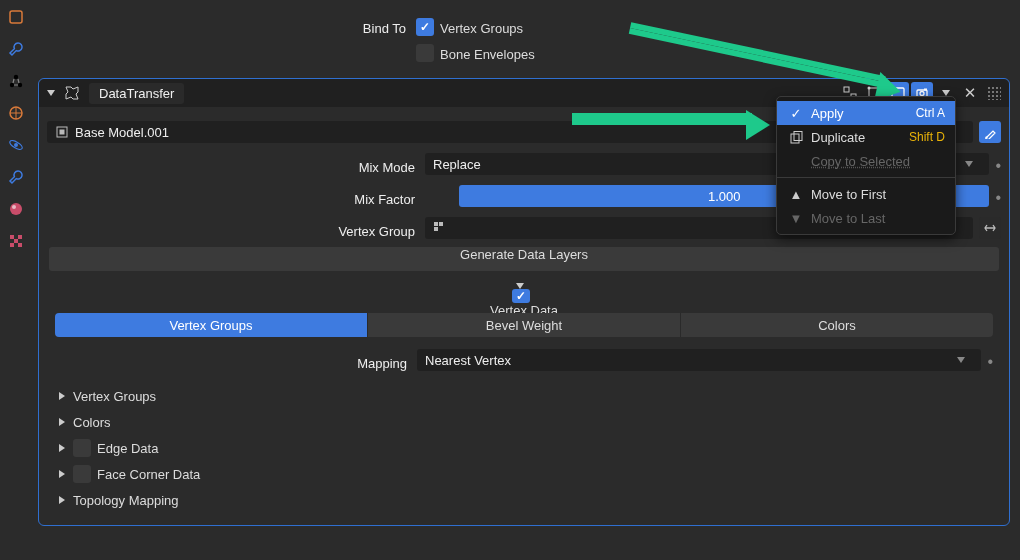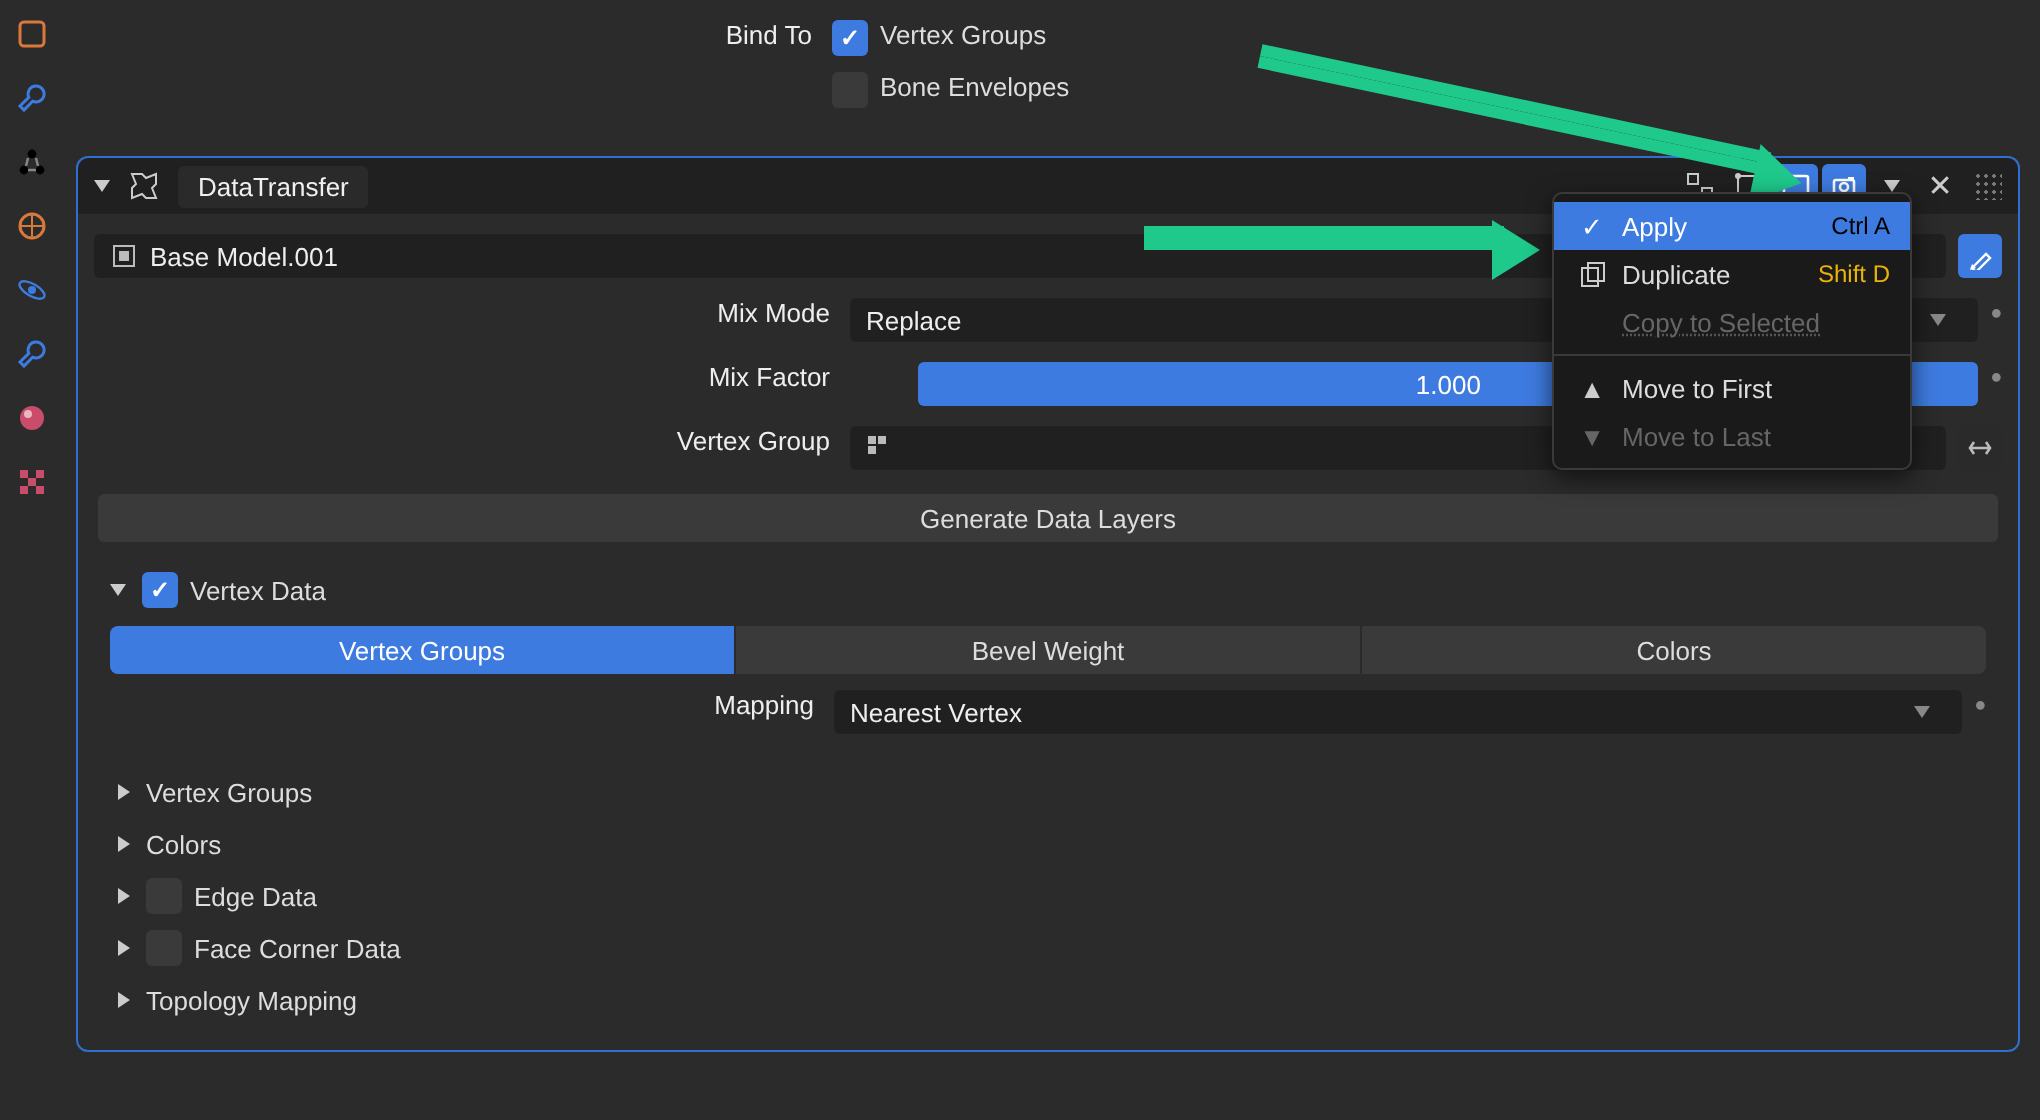--- a/index.html
+++ b/index.html
@@ -1,53 +1,53 @@
 <!DOCTYPE html>
 <html><head>
 <meta charset="utf-8">
 <style>
   * { box-sizing: border-box; margin: 0; padding: 0; font-family: -apple-system, "Segoe UI", Arial, sans-serif; }
   body { background: #2b2b2b; color: #ddd; font-size: 13px; width: 1020px; height: 560px; position: relative; overflow: hidden; }
   .vtool { position: absolute; left: 0; top: 0; width: 32px; height: 560px; background: #2b2b2b; display: flex; flex-direction: column; align-items: center; padding-top: 8px; gap: 14px; }
   .vtool .ico { width: 18px; height: 18px; display: flex; align-items: center; justify-content: center; color: #b9b9b9; }
   .main { position: absolute; left: 32px; top: 0; right: 0; bottom: 0; padding: 0 10px 0 6px; }
-  .bind-row, .formrow { display: flex; align-items: flex-start; height: 26px; }
+  .bind-row, .formrow { display: flex; align-items: flex-end; height: 26px; }
   .bind-row .lbl, .formrow .lbl { width: 378px; text-align: right; padding-right: 10px; color: #eee; }
   .chk { width: 18px; height: 18px; border-radius: 3px; background: #3a3a3a; margin-right: 6px; display: inline-flex; align-items: center; justify-content: center; }
   .chk.on { background: #3e7be0; }
   .chk.on::after { content: "✓"; color: #fff; font-size: 12px; font-weight: bold; }
   .modpanel { border: 1px solid #2f6fd0; border-radius: 6px; margin-top: 16px; padding-bottom: 12px; }
   .modhdr { background: #202020; height: 28px; display: flex; align-items: center; border-radius: 6px 6px 0 0; padding: 0 8px; position: relative; }
   .chevd { width: 0; height: 0; border-left: 4px solid transparent; border-right: 4px solid transparent; border-top: 6px solid #ccc; margin-right: 8px; }
   .chevr { width: 0; height: 0; border-top: 4px solid transparent; border-bottom: 4px solid transparent; border-left: 6px solid #ccc; margin-right: 8px; }
   .modname { background: #2a2a2a; border-radius: 3px; padding: 3px 10px; font-size: 13px; color: #f0f0f0; }
   .hdr-right { margin-left: auto; display: flex; align-items: center; gap: 2px; }
   .hdr-btn { width: 22px; height: 22px; border-radius: 3px; display: flex; align-items: center; justify-content: center; color: #ccc; }
   .hdr-btn.on { background: #3e7be0; color: #fff; }
   .grip { width: 14px; height: 14px; background-image: radial-gradient(#777 1px, transparent 1px); background-size: 4px 4px; }
   .modbody { padding: 10px 8px 0 8px; }
   .field { flex: 1; background: #202020; border-radius: 3px; height: 22px; display: flex; align-items: center; padding: 0 8px; color: #eee; }
   .field.slider { background: #3e7be0; color: #fff; justify-content: center; font-weight: 500; margin-left: 34px; }
   .sidebtn { width: 22px; height: 22px; background: #2a2a2a; border-radius: 3px; margin-left: 6px; display: flex; align-items: center; justify-content: center; color: #bbb; }
   .dot { color: #888; padding-left: 6px; font-size: 16px; }
-  .genbtn { margin: 8px 10px 0 10px; background: #3a3a3a; border-radius: 3px; height: 24px; display: flex; align-items: center; justify-content: center; }
+  .genbtn { margin: 8px 10px 0 10px; background: #3a3a3a; border-radius: 3px; height: 24px; display: flex; align-items: flex-start; justify-content: center; }
   .sub { margin: 12px 16px 0 16px; }
-  .subhdr { display: flex; align-items: center; height: 24px; }
+  .subhdr { display: flex; align-items: center; height: 24px; flex-direction: column; }
   .tabs { display: flex; margin-top: 6px; border-radius: 4px; overflow: hidden; }
   .tab { flex: 1; height: 24px; background: #3a3a3a; display: flex; align-items: center; justify-content: center; border-right: 1px solid #2a2a2a; }
   .tab.active { background: #3e7be0; color: #fff; }
   .tab:last-child { border-right: none; }
   .list { margin-top: 12px; }
   .li { display: flex; align-items: center; height: 26px; padding-left: 4px; }
   .menu { position: absolute; right: 64px; top: 96px; width: 180px; background: #1a1a1a; border: 1px solid #3a3a3a; border-radius: 5px; padding: 4px 0; box-shadow: 0 4px 12px rgba(0,0,0,0.6); z-index: 20; }
   .mi { height: 24px; display: flex; align-items: center; padding: 0 10px; font-size: 13px; }
   .mi.hl { background: #3e7be0; color: #fff; }
   .mi .mico { width: 18px; display: inline-flex; justify-content: center; margin-right: 6px; }
   .mi .short { margin-left: auto; color: #eab308; font-size: 12px; }
-  .mi.hl .short { color: #000000; }
+  .mi.hl .short { color: #ffffff; }
   .mi.disabled { color: #666; }
   .msep { height: 1px; background: #3a3a3a; margin: 4px 0; }
   .arrow { position: absolute; height: 0; border-top: 6px solid #1ec98b; border-bottom: 6px solid #1ec98b; pointer-events: none; z-index: 15; }
   .arrow::after { content: ""; position: absolute; right: -18px; top: -9px; width: 0; height: 0; border-top: 15px solid transparent; border-bottom: 15px solid transparent; border-left: 24px solid #1ec98b; }
   svg { display: block; }
 </style>
 </head>
 <body>
 
 <div class="vtool">

